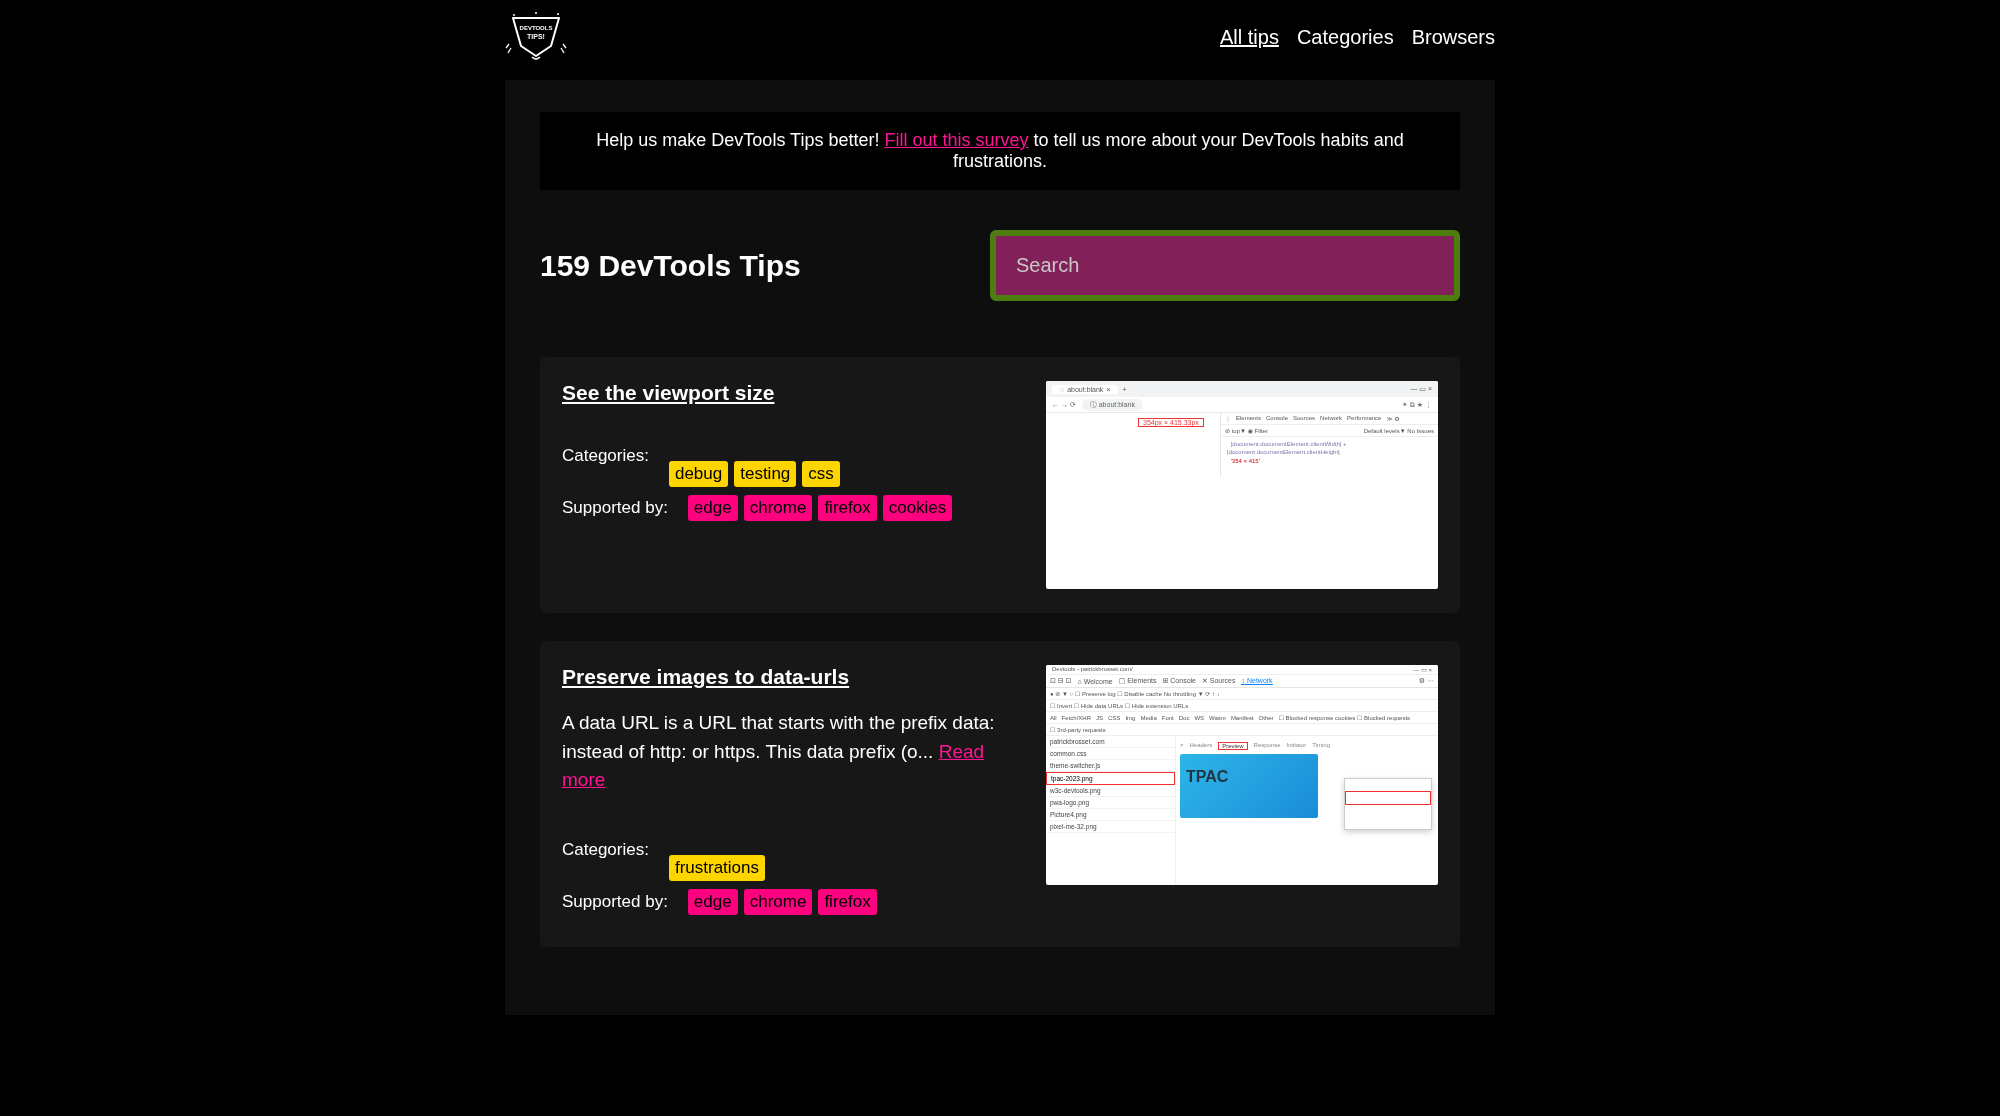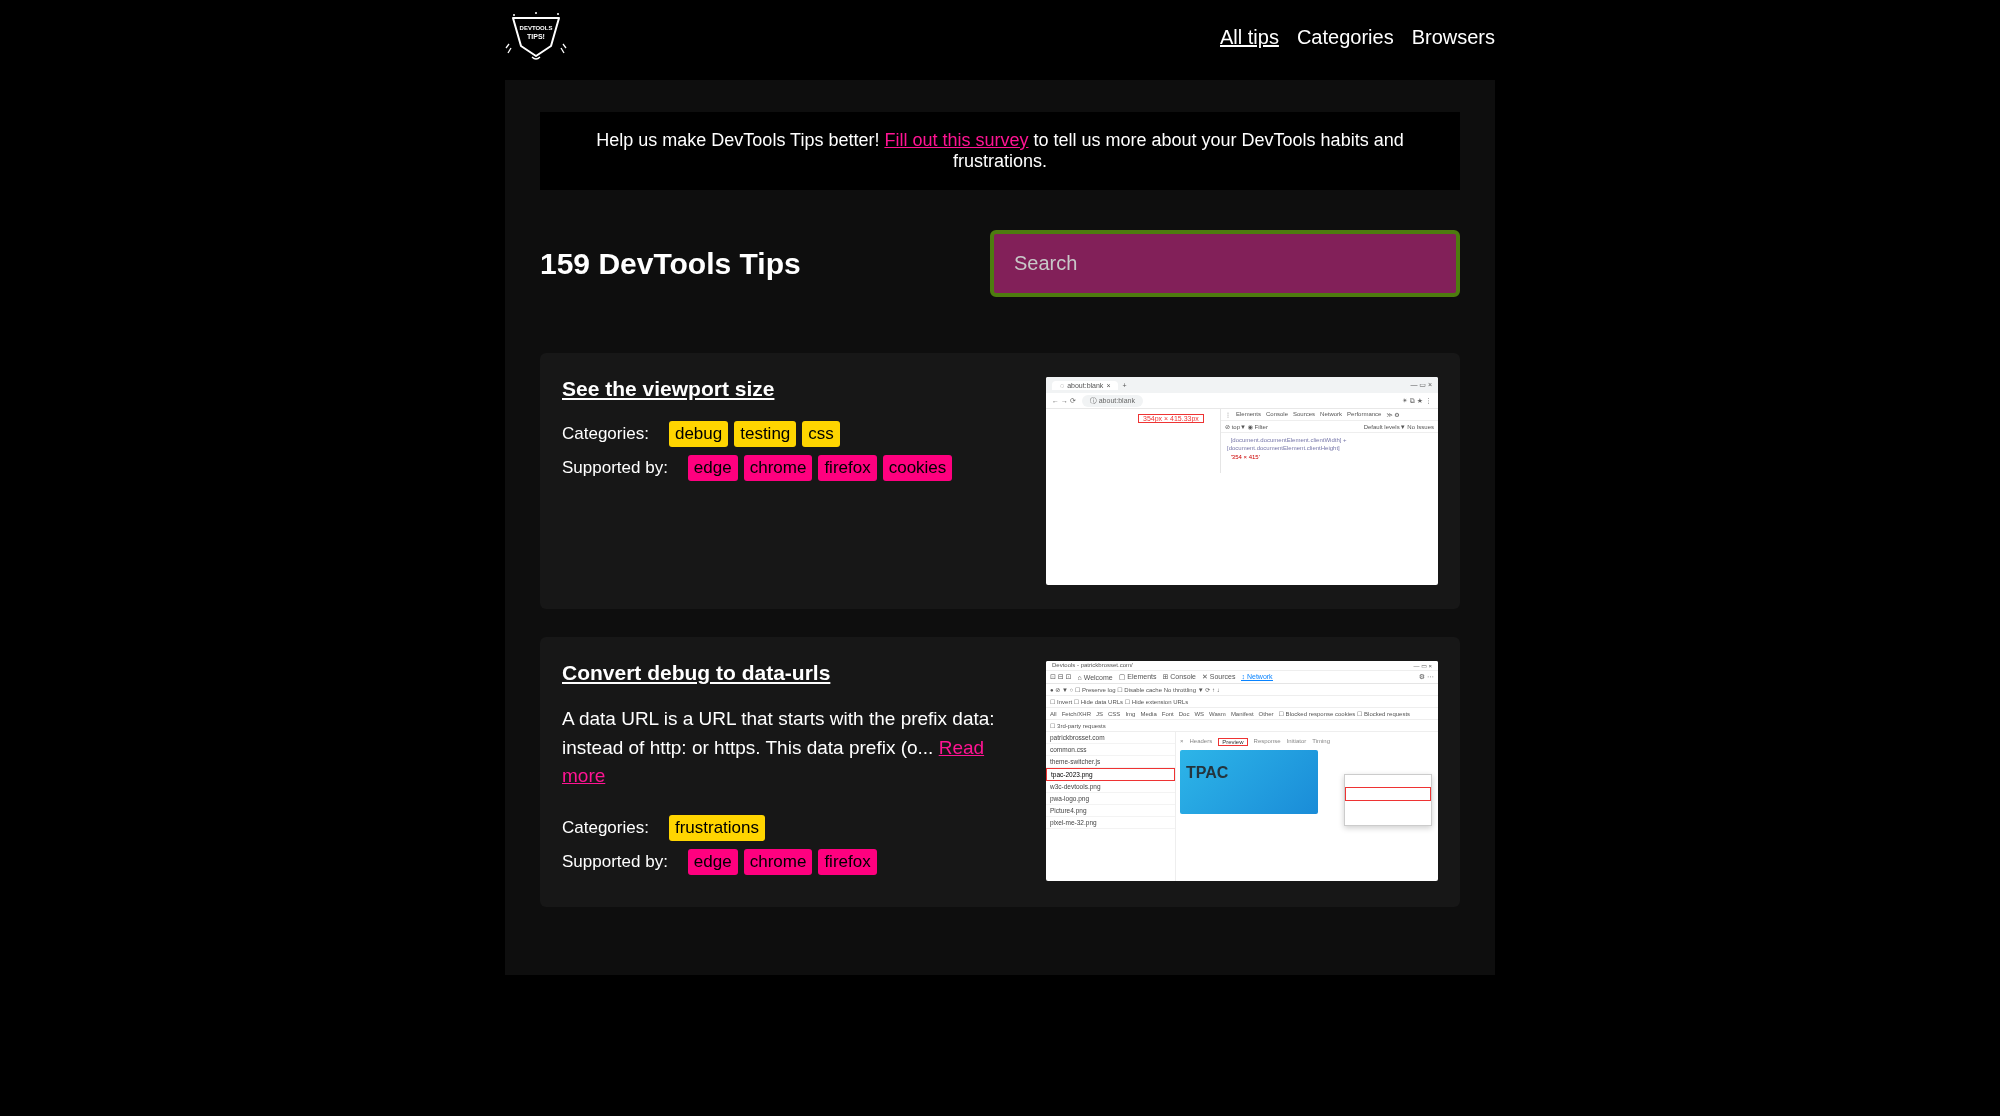--- a/index.html
+++ b/index.html
@@ -58,21 +58,21 @@
   gap: 32px;
 }
 h1 {
   font-size: 30px;
   font-weight: 700;
 }
 .search {
   flex: 1;
   max-width: 470px;
   background: #822059;
-  border: 4px solid #4d7c0f;
+  border: 6px solid #4d7c0f;
   border-radius: 6px;
   padding: 18px 20px;
   color: #fff;
   font-size: 20px;
   outline: none;
 }
 .search::placeholder { color: #c8c8c8; }
 .card {
   background: #171717;
   border-radius: 6px;
@@ -109,21 +109,21 @@
   font-size: 17px;
 }
 .meta-label { margin-right: 14px; }
 .tag {
   padding: 3px 6px;
   border-radius: 3px;
   font-size: 17px;
   color: #000;
   cursor: pointer;
 }
-.tag.cat { background: #ffd500; }
+.tag.cat { background: #ffd500; margin-top: 36px; }
 .tag.browser { background: #ff007f; }
 .thumb {
   width: 392px;
   flex-shrink: 0;
 }
 .thumb-inner {
   width: 100%;
   background: #fff;
   border-radius: 2px;
   overflow: hidden;
@@ -249,21 +249,21 @@
               <div><span>‹ </span><span class="red">'354 × 415'</span></div>
               <div>›</div>
             </div>
           </div>
         </div>
       </div>
     </article>
 
     <article class="card">
       <div class="card-body">
-        <a class="card-title">Convert debug to data-urls</a>
+        <a class="card-title">Preserve images to data-urls</a>
         <p class="card-desc">
           <span>A data URL is a URL that starts with the prefix data: instead of http: or https. This data prefix (o... </span><a>Read more</a>
         </p>
         <div class="meta-row">
           <span class="meta-label">Categories:</span>
           <span class="tag cat">frustrations</span>
         </div>
         <div class="meta-row">
           <span class="meta-label">Supported by:</span>
           <span class="tag browser">edge</span>

